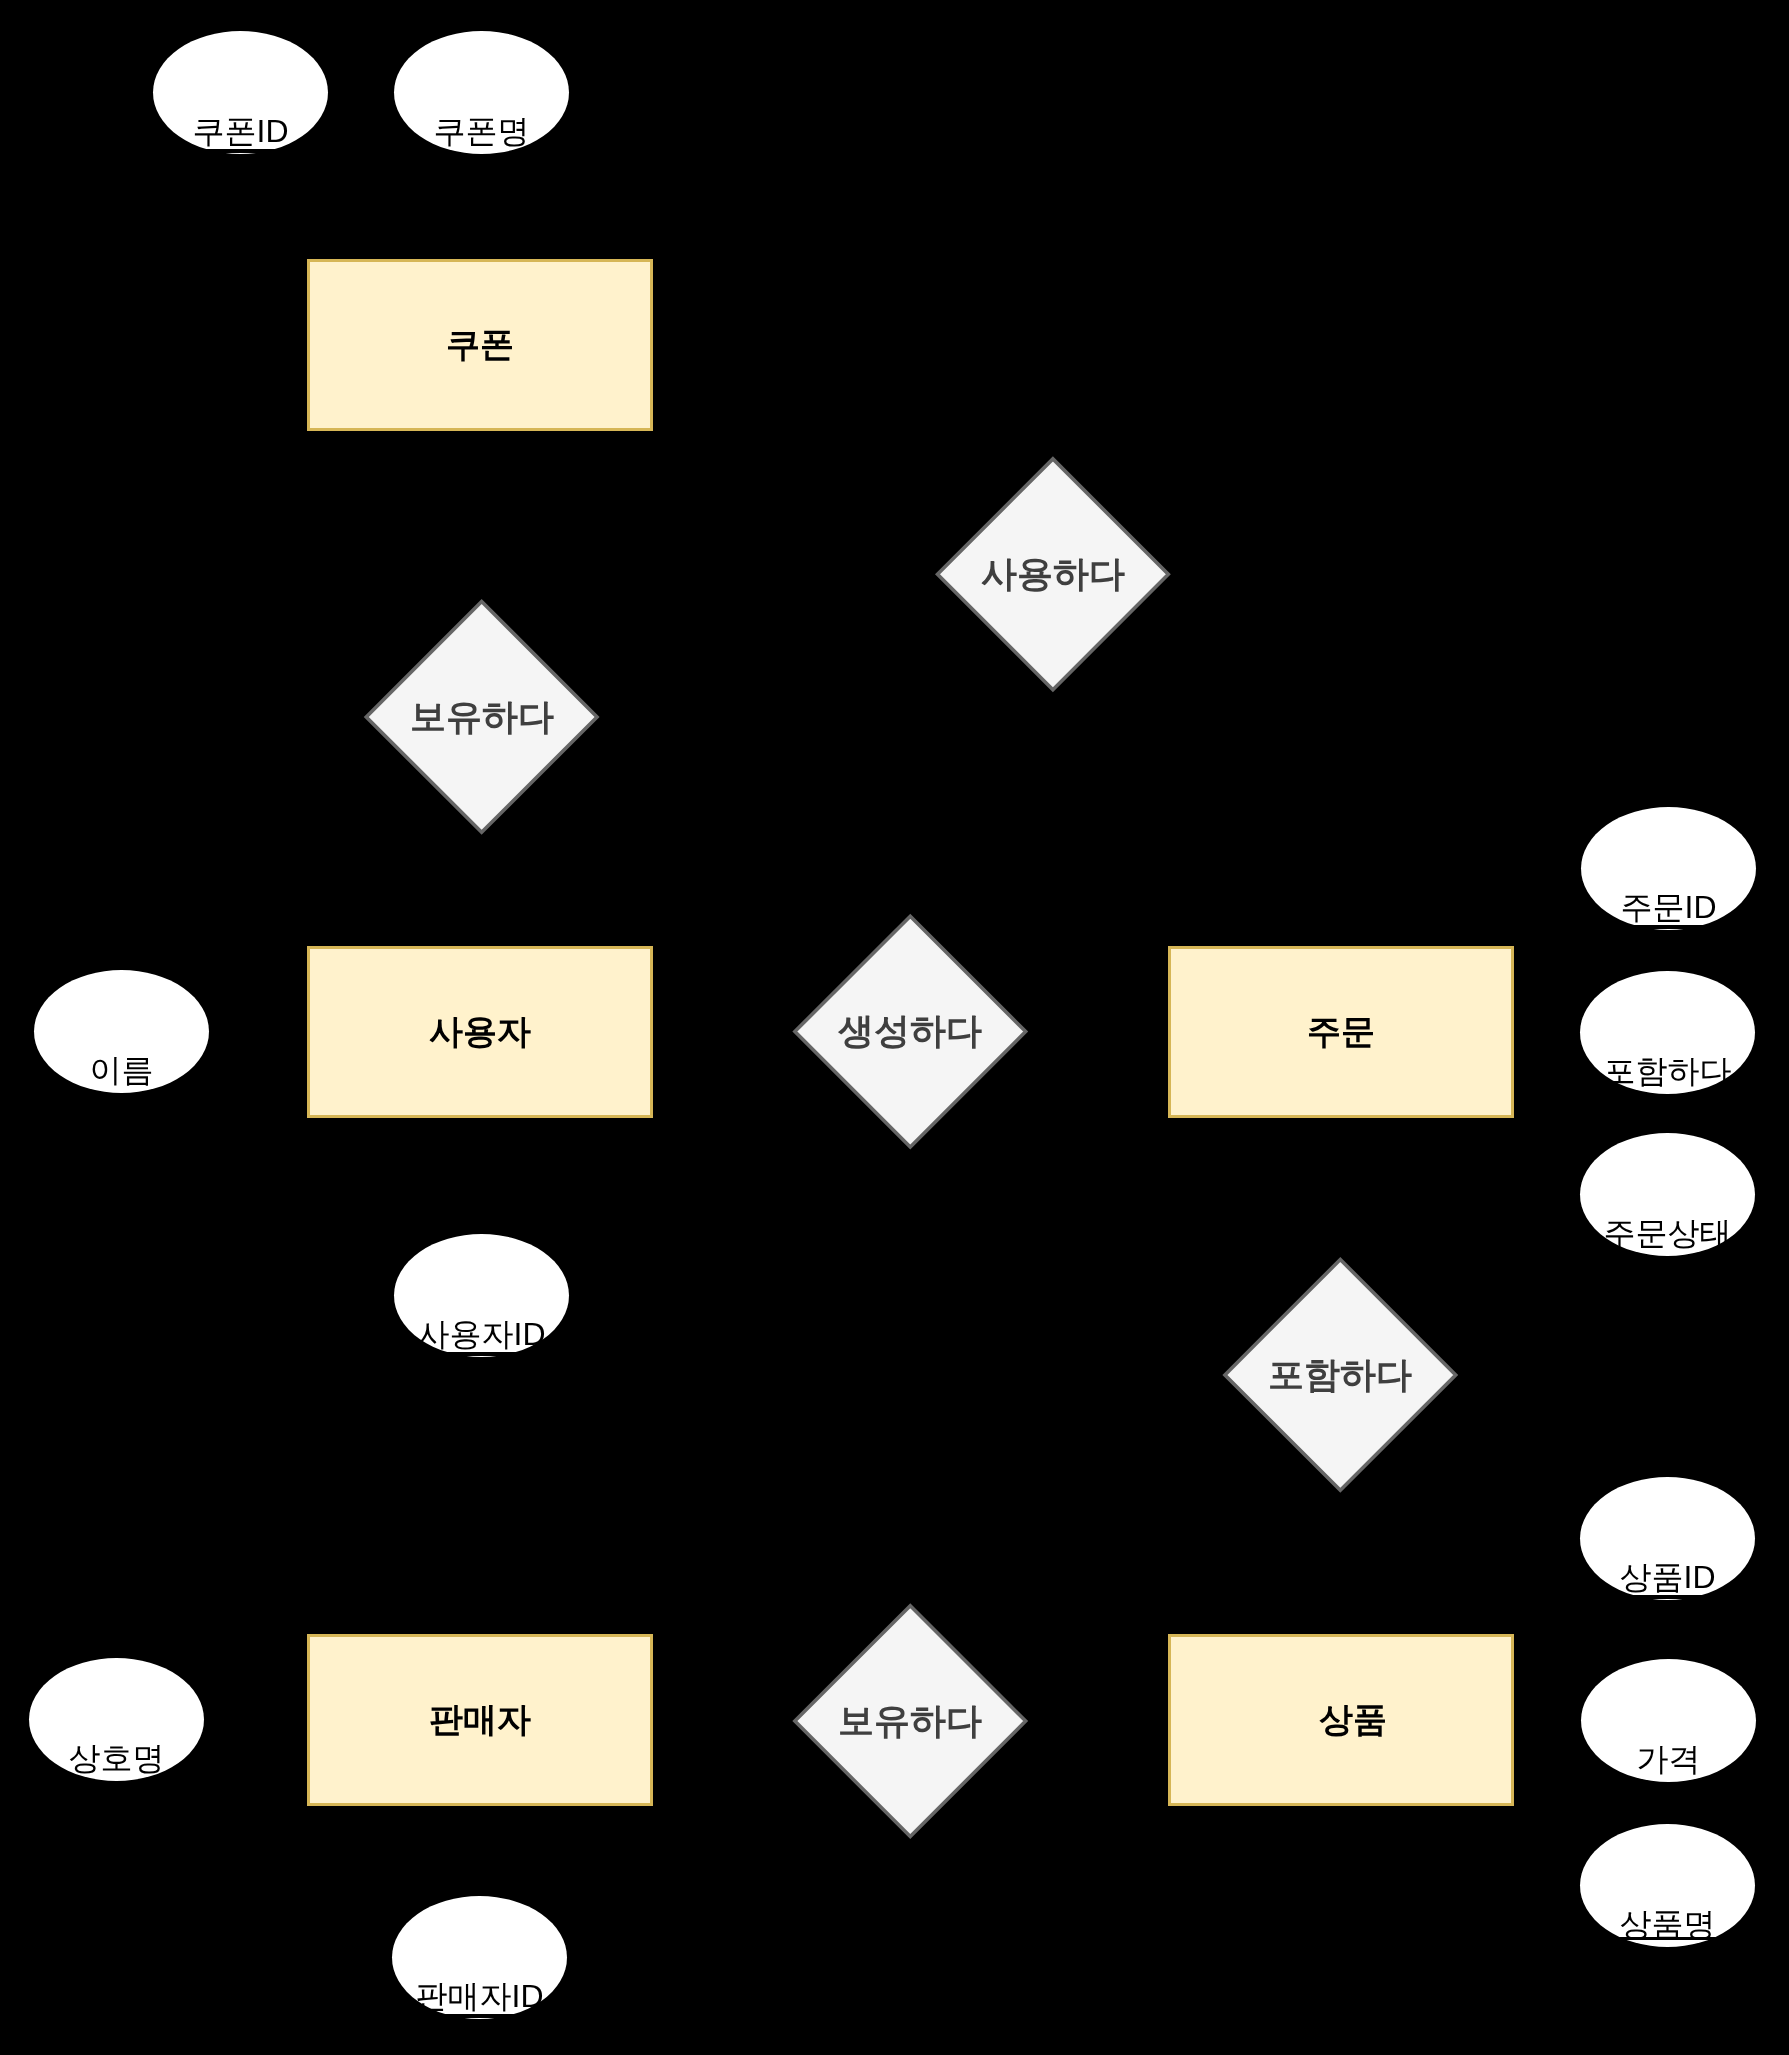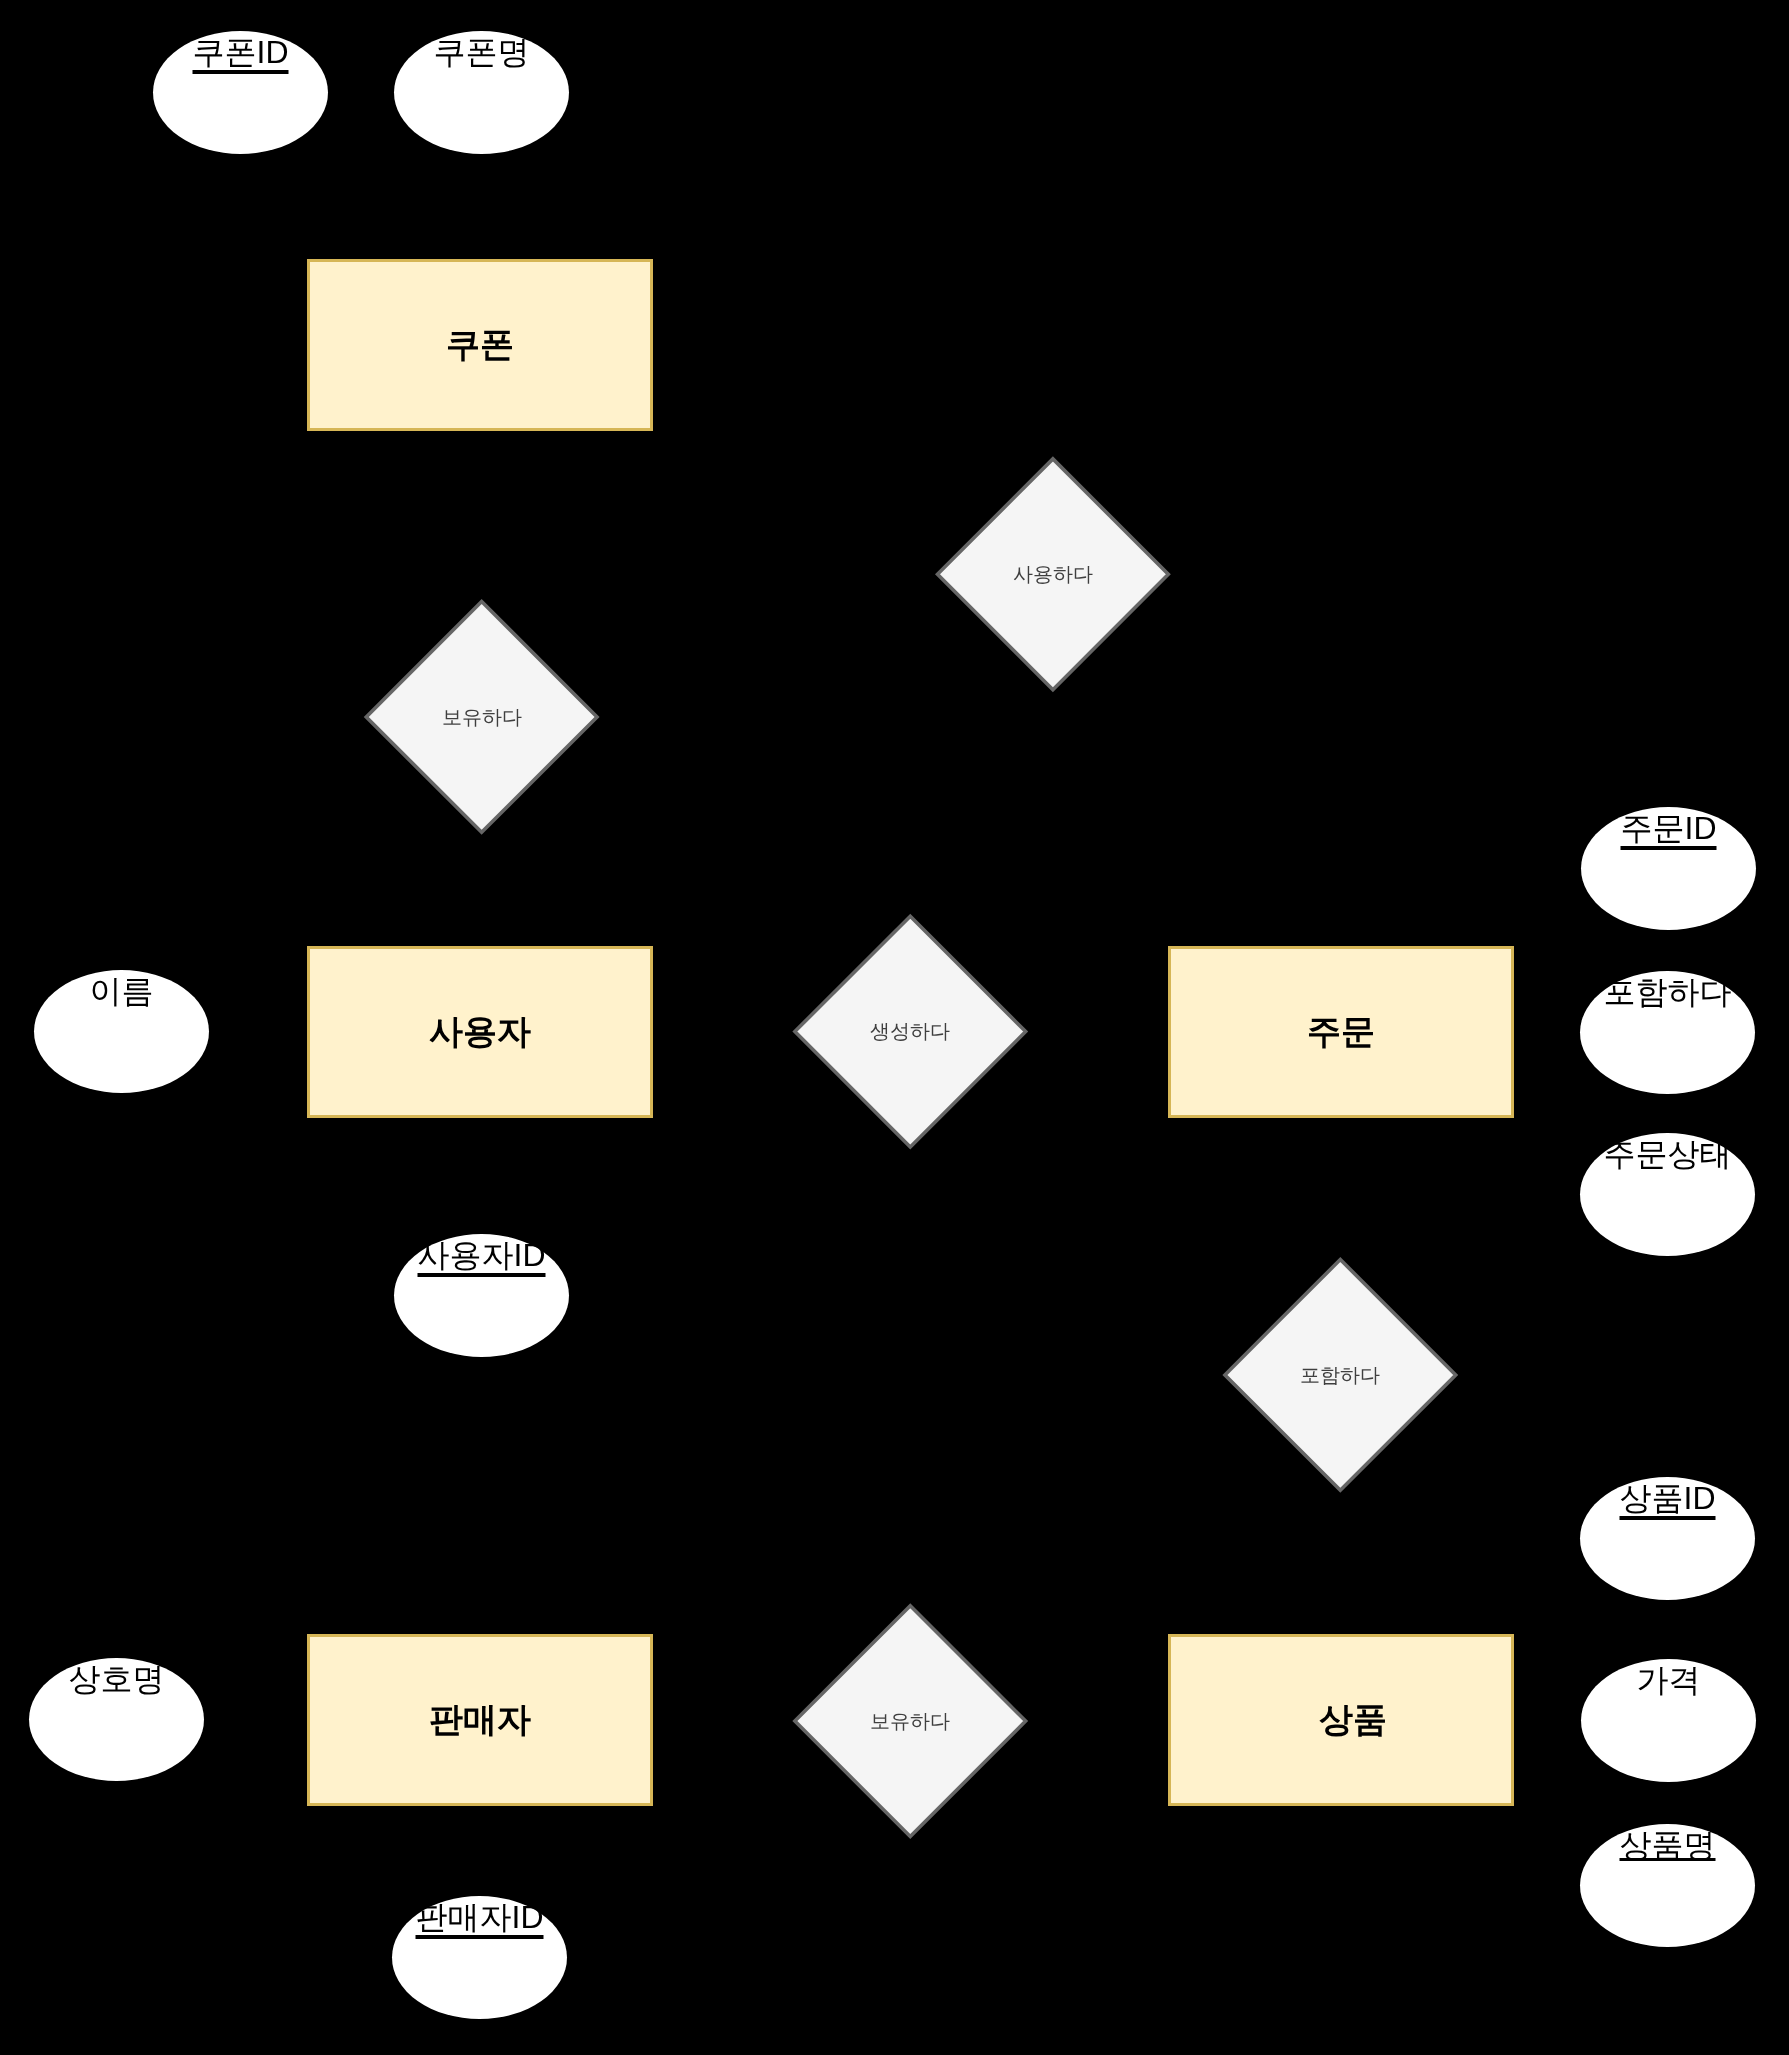--- a/index.html
+++ b/index.html
@@ -35,32 +35,32 @@
     color: #000000;
   }
   .attr {
     position: absolute;
     width: 175px;
     height: 123px;
     box-sizing: border-box;
     background: #FFFFFF;
     border-radius: 50%;
     display: flex;
-    align-items: flex-start;
+    align-items: flex-end;
     justify-content: center;
     font-size: 32px;
     font-weight: 500;
     color: #000000;
     text-align: center;
   }
   .rel-label {
     position: absolute;
     transform: translate(-50%, -50%);
-    font-size: 20px;
-    font-weight: 400;
+    font-size: 36px;
+    font-weight: 700;
     color: #3F3F3F;
     white-space: nowrap;
   }
   .pk {
     text-decoration: underline;
     text-decoration-thickness: 3.6px;
     text-underline-offset: 6.5px;
   }
 </style>
 </head>

